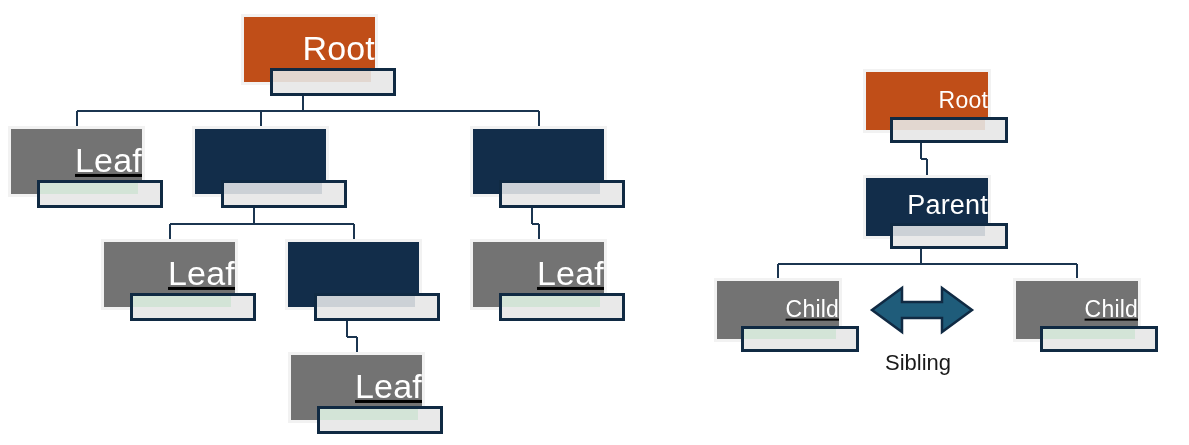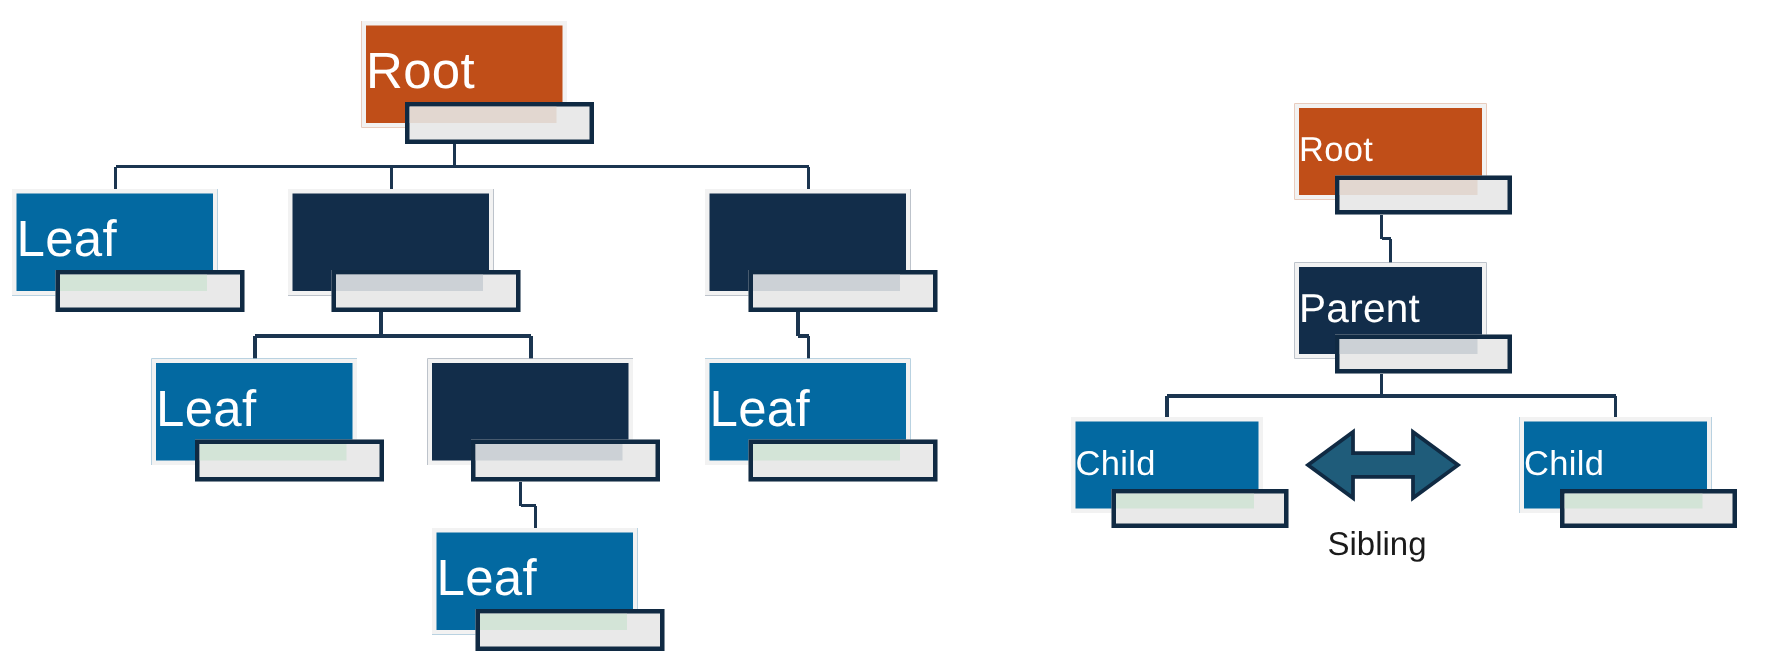--- a/index.html
+++ b/index.html
@@ -48,32 +48,32 @@
   .node .plate {
     position: absolute;
     left: 0;
     top: 0;
     width: 100%;
     height: 100%;
     box-sizing: border-box;
     border: 3px solid #f2f2f2;
     display: flex;
     align-items: center;
-    justify-content: flex-start;
+    justify-content: flex-end;
   }
   .node .plate .caption {
     color: #ffffff;
     font-weight: 400;
     line-height: 1;
     letter-spacing: 0.2px;
     white-space: nowrap;
     transform: translateY(-6%);
   }
   .node.orange .plate { background: #c04e18; }
-  .node.green  .plate { background: #0369a1; }
+  .node.green  .plate { background: #737373; text-decoration: underline; }
   .node.navy   .plate { background: #122d4a; }
 
   
   .node .bar {
     position: absolute;
     box-sizing: border-box;
     border: 3px solid #102a43;
     background: #e9e9e9;
     overflow: hidden;
   }

